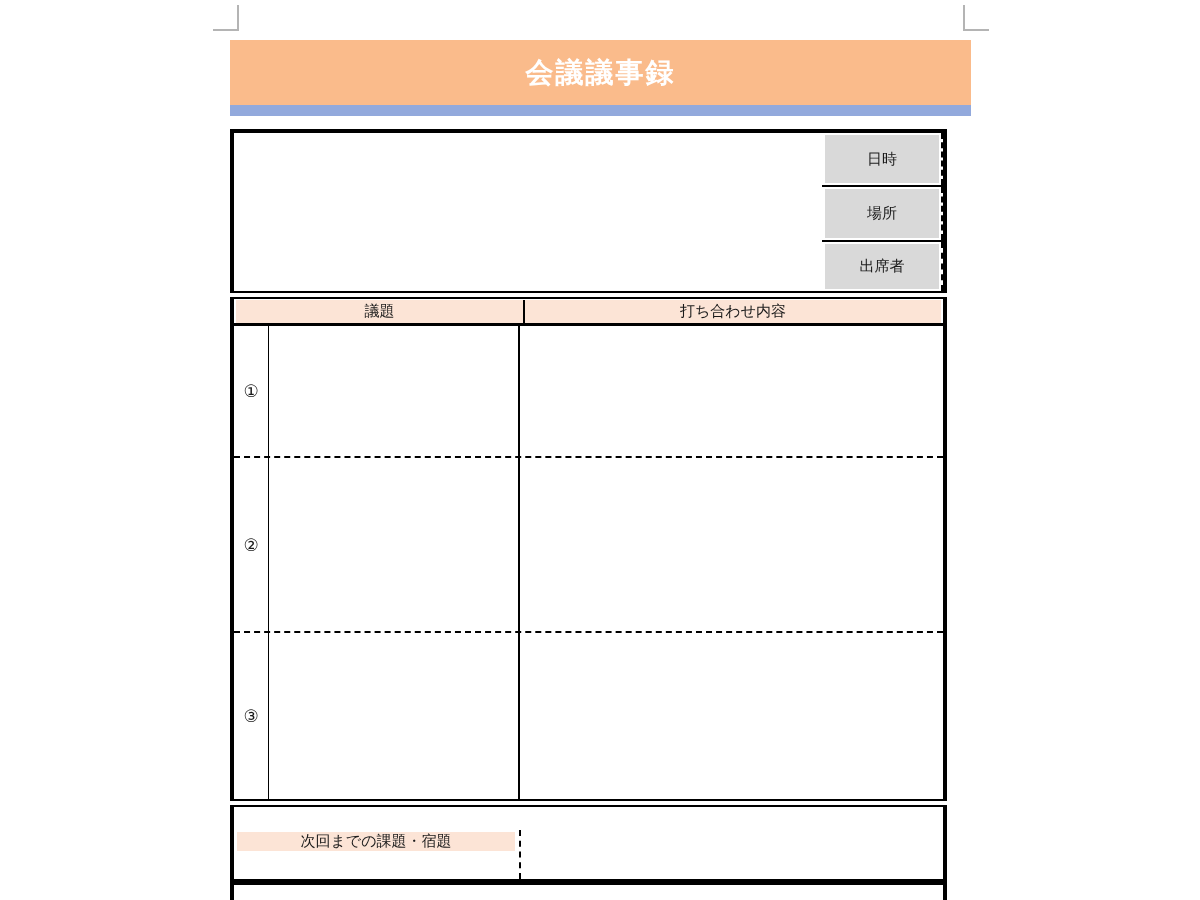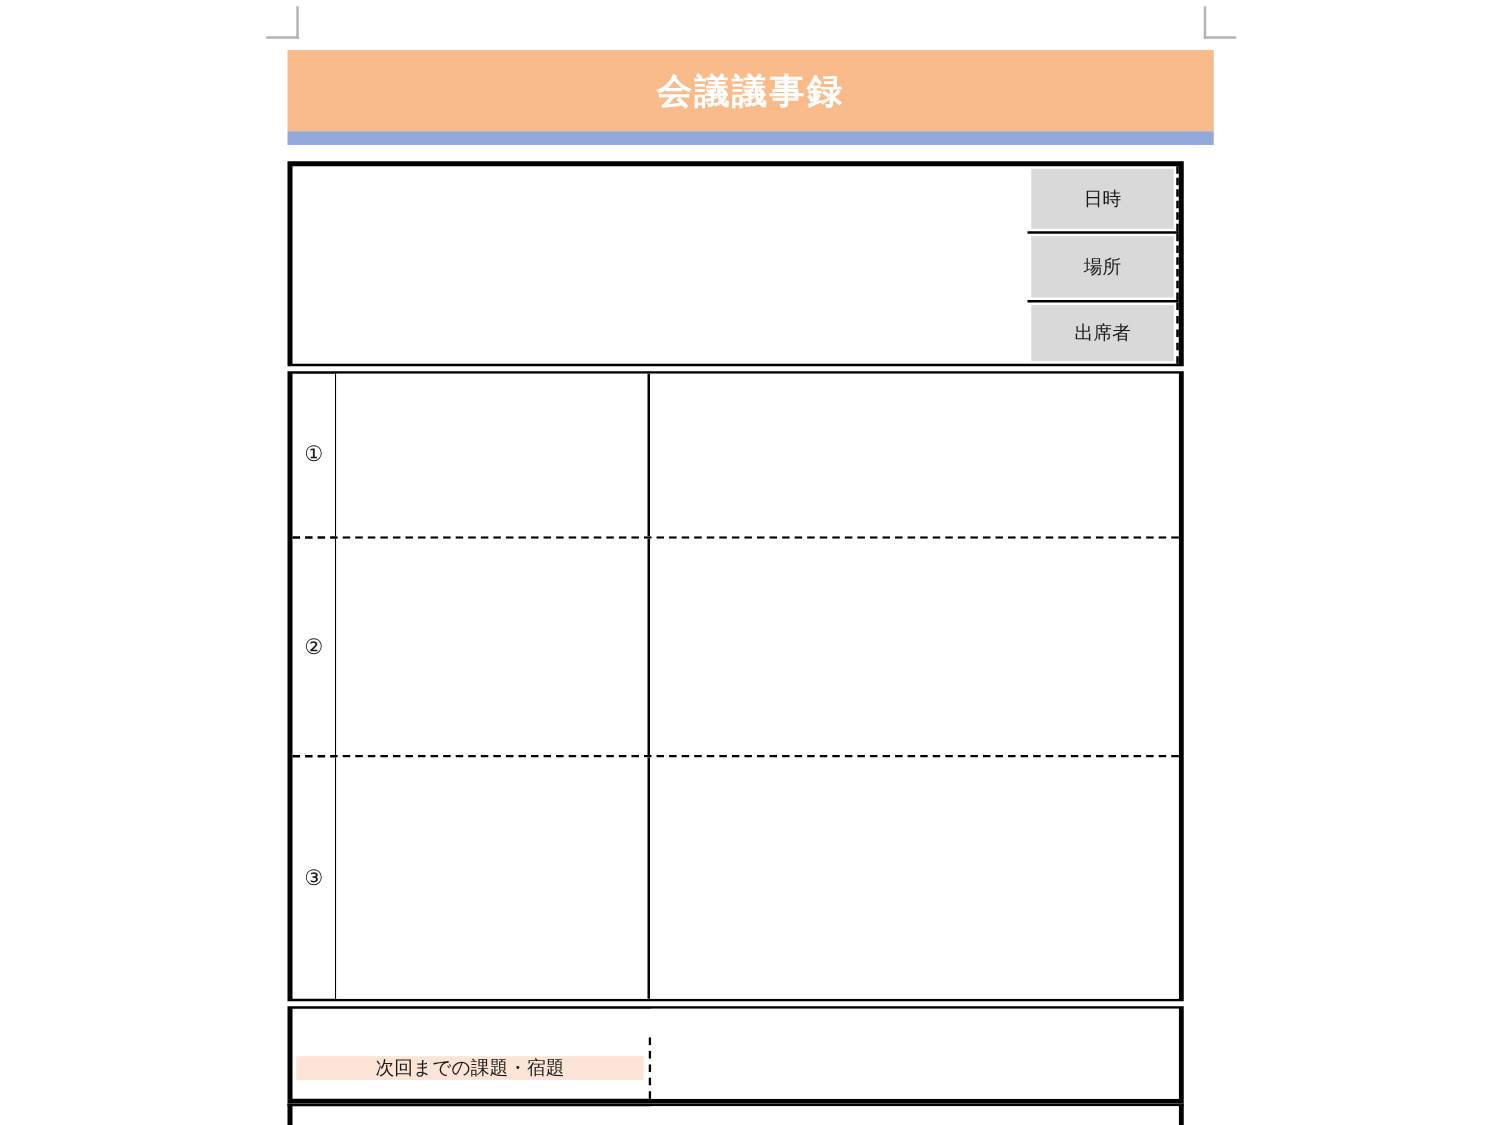--- a/index.html
+++ b/index.html
@@ -69,21 +69,21 @@
     font-size:17px;color:#1a1a1a;
   }
   .agenda .acell{width:251px;box-sizing:border-box;border-right:2px solid #000;background:#fff;}
   .agenda .ccell{flex:1;background:#fff;}
 
   
   .tasks{top:805px;height:78px;border-width:2px 4px 4px 4px;display:flex;}
   .bottom{top:883px;height:17px;border-width:2px 4px 0 4px;display:flex;}
   .band .label-wrap{
     width:287px;box-sizing:border-box;border-right:2px dashed #000;
-    display:flex;align-items:center;margin-top:23px;
+    display:flex;align-items:flex-start;margin-top:23px;
   }
   .band .label-box{
     flex:1;margin:2px 4px 2px 3px;background:#FCE4D6;
     display:flex;align-items:center;justify-content:center;
     font-size:15px;color:#1a1a1a;
   }
   .band .value{flex:1;background:#fff;}
 </style>
 </head>
 <body>
@@ -113,20 +113,24 @@
     </div>
     <div class="row r3">
       <div class="label-wrap">
         <div class="label-box">出席者</div>
       </div>
       <div class="value"></div>
     </div>
   </div>
 
   <div class="sect agenda">
+    <div class="hdr">
+      <div class="hcell h-left">議題</div>
+      <div class="hcell h-right">打ち合わせ内容</div>
+    </div>
     <div class="rows">
       <div class="arow a1">
         <div class="numcol">①</div>
         <div class="acell"></div>
         <div class="ccell"></div>
       </div>
       <div class="arow a2">
         <div class="numcol">②</div>
         <div class="acell"></div>
         <div class="ccell"></div>

